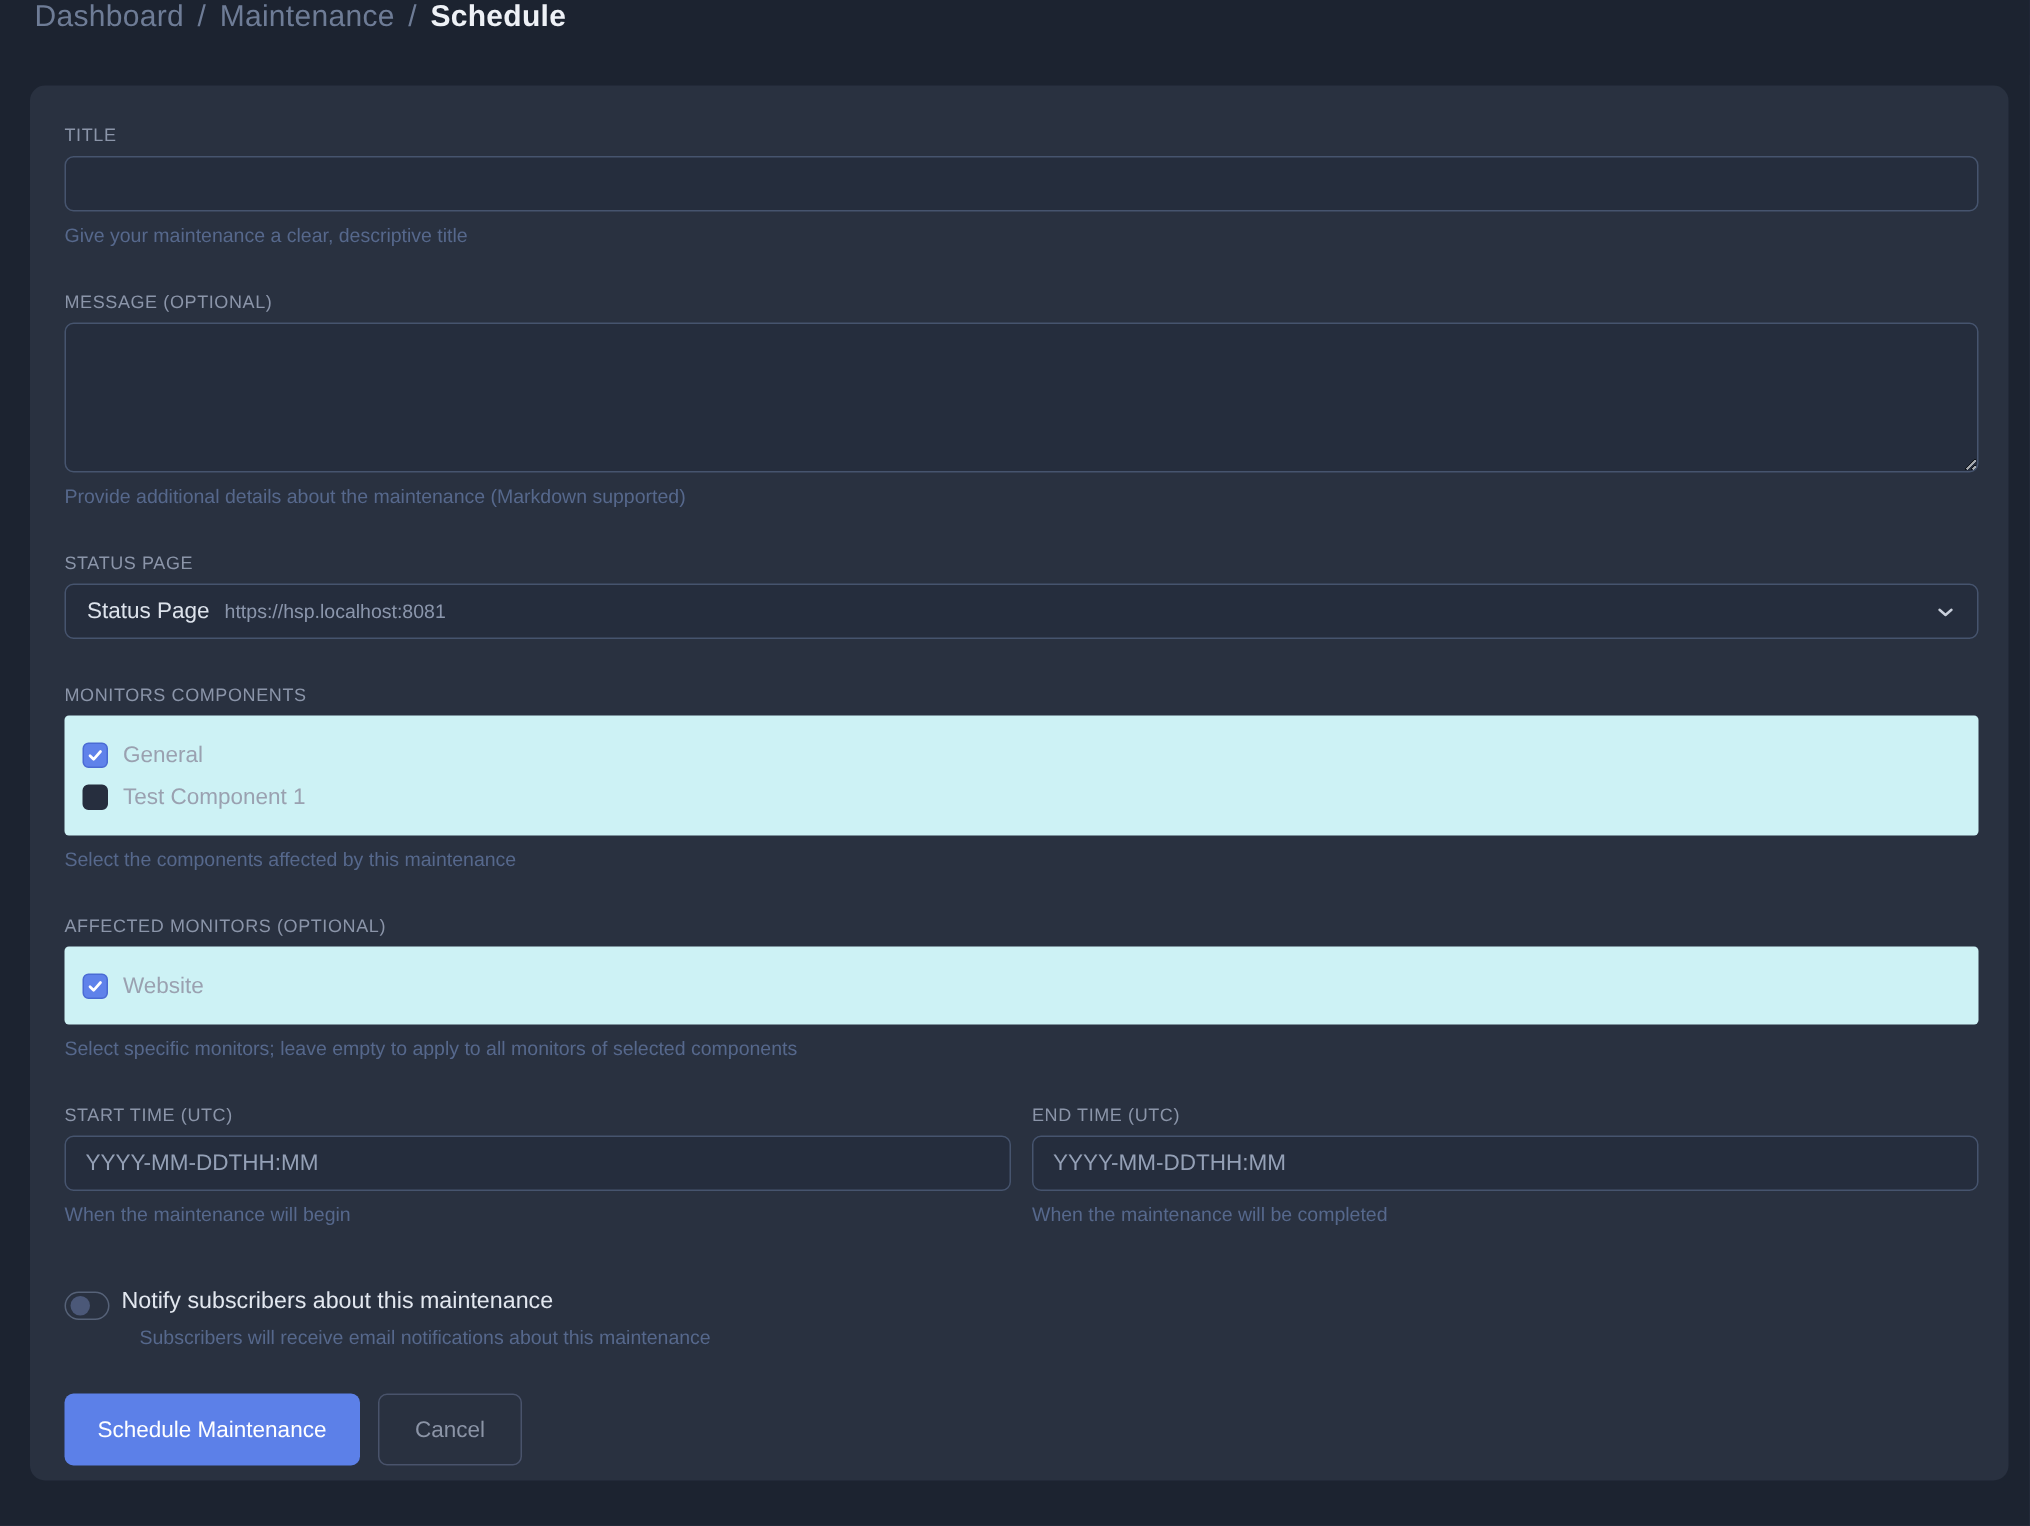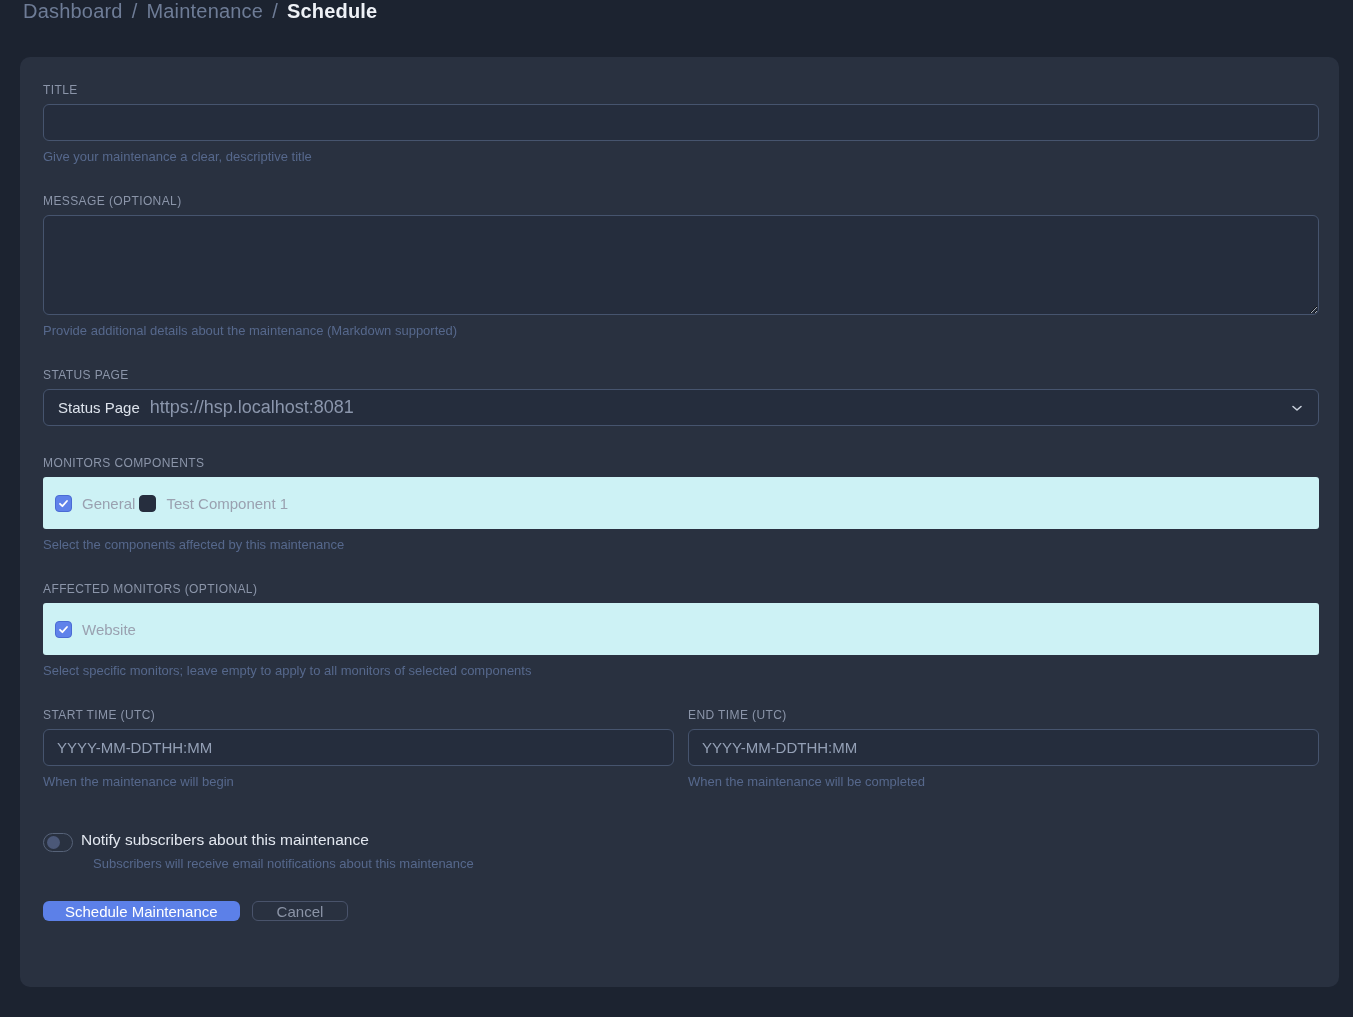--- a/index.html
+++ b/index.html
@@ -79,29 +79,30 @@
     height: 37px;
     background: #252d3d;
     border: 1px solid #46546e;
     border-radius: 6px;
     display: flex;
     align-items: center;
     padding: 0 14px;
     cursor: pointer;
   }
   .select-name { font-size: 15px; color: #dde3ec; }
-  .select-url  { font-size: 18px; color: #8b96ac; margin-left: 10px; }
+  .select-url  { font-size: 13px; color: #8b96ac; margin-left: 10px; }
   .select-chevron { margin-left: auto; display: flex; align-items: center; color: #c8cfdb; }
 
   
   .choice-box {
     background: #cdf2f5;
     border-radius: 3px;
     padding: 14px 12px;
     display: flex;
+    flex-direction: column;
     gap: 4px;
   }
   .choice-item {
     display: flex;
     align-items: center;
     height: 24px;
     cursor: pointer;
   }
   .checkbox {
     width: 17px;
@@ -161,21 +162,21 @@
   .notify-helper { margin-top: 7px; font-size: 13px; color: #56688c; margin-left: 12px; }
 
   
   .actions {
     margin-top: 30px;
     display: flex;
     align-items: center;
     gap: 12px;
   }
   .btn {
-    height: 20px;
+    height: 48px;
     border-radius: 6px;
     font-family: "Liberation Sans", sans-serif;
     font-size: 15px;
     cursor: pointer;
   }
   .btn-primary {
     background: #5c80e8;
     color: #ffffff;
     border: none;
     padding: 0 22px;

